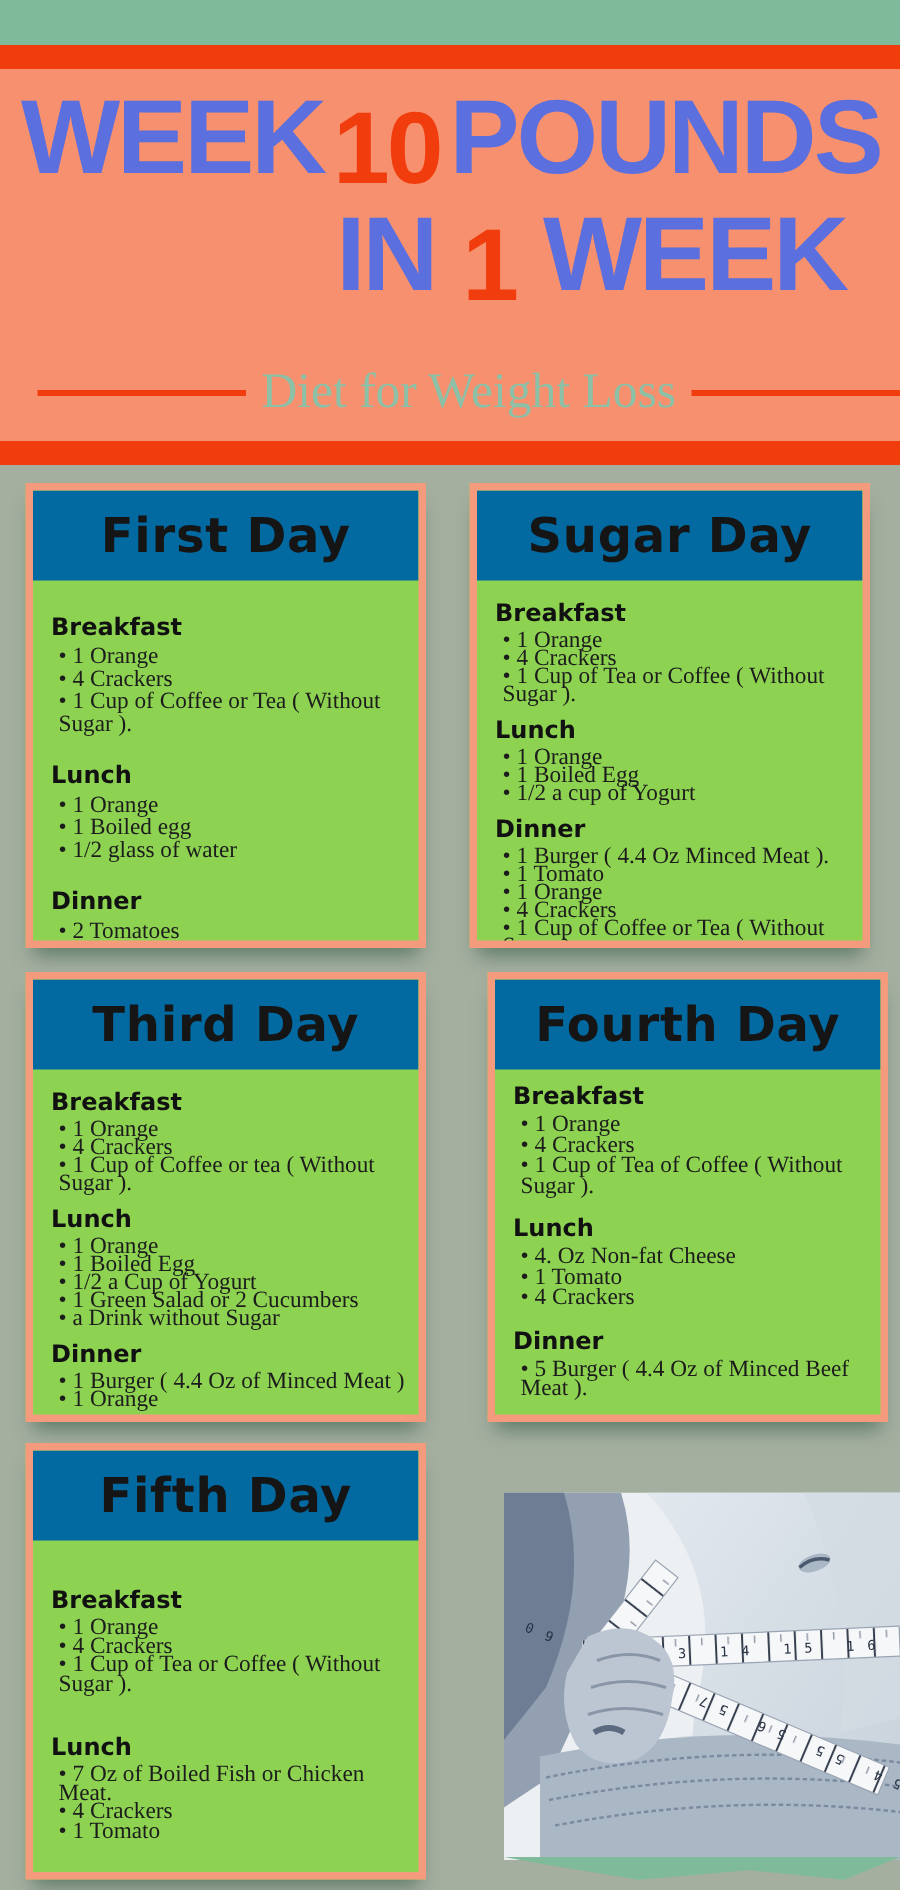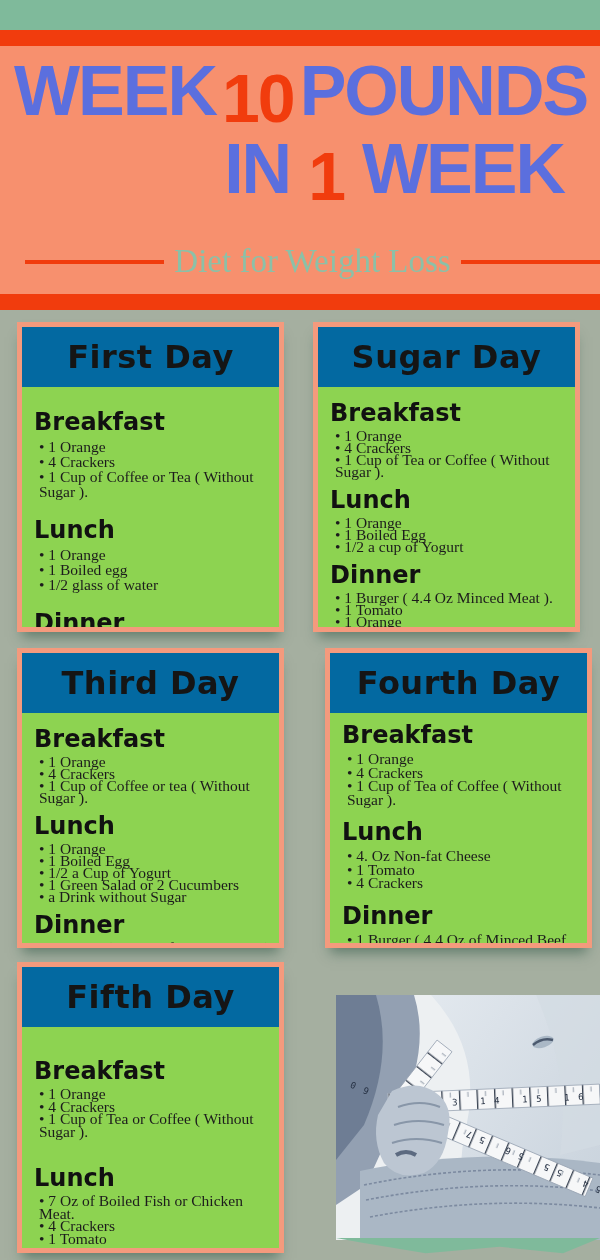--- a/index.html
+++ b/index.html
@@ -30,21 +30,21 @@
 
   .card{ position:absolute; width:267px; background:#8dd351;
          border:5px solid #f49a7d; overflow:hidden;
          box-shadow:0 10px 12px -5px rgba(42,84,66,.55); }
   .card-head{ height:60px; background:#0369a1; display:flex;
               align-items:center; justify-content:center; }
   .card-head h2{ font-family:"DejaVu Sans", sans-serif; font-weight:700;
                  font-size:32px; color:#151515; letter-spacing:.5px; }
   .card-body{ padding:4px 8px 0 12px; }
   .meal h3{ font-family:"DejaVu Sans", sans-serif; font-weight:700;
-            font-size:24px; color:#111; margin-bottom:3px; }
+            font-size:16px; color:#111; margin-bottom:3px; }
   .meal ul{ list-style:none; font-family:"Liberation Serif", serif;
             font-size:15.5px; color:#1c1c1c; padding-left:5px; }
   .meal li::before{ content:"• "; }
   .meal{ margin-top:12px; } .meal:first-child{ margin-top:4px; }
   .card li{ line-height:13.5px; }
   .card.roomy li{ line-height:15px; } .card.roomy .meal{ margin-top:17px; }
   .card.xroomy li{ line-height:12.5px; } .card.xroomy .meal{ margin-top:26px; }
   .card.tight li{ line-height:12px; } .card.tight .meal{ margin-top:8px; }
 
   .card-1{ left:17px;  top:12px;  height:310px; }
@@ -198,21 +198,21 @@
           <h3>Lunch</h3>
           <ul>
               <li>4. Oz Non-fat Cheese</li>
               <li>1 Tomato</li>
               <li>4 Crackers</li>
             </ul>
         </div>
         <div class="meal">
           <h3>Dinner</h3>
           <ul>
-              <li>1 Burger ( 4.4 Oz of Minced Beef Meat ).</li>
+              <li>5 Burger ( 4.4 Oz of Minced Beef Meat ).</li>
             </ul>
         </div>
       </div>
     </section>
 
     <section class="card card-5 xroomy">
       <header class="card-head">
         <h2>Fifth Day</h2>
       </header>
       <div class="card-body">

